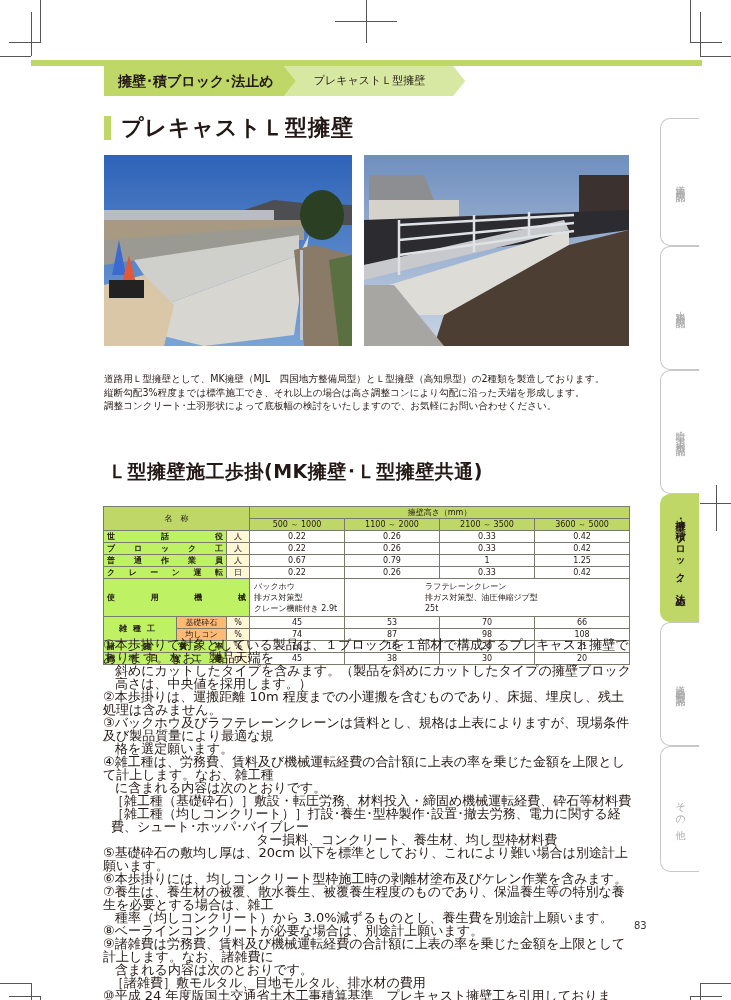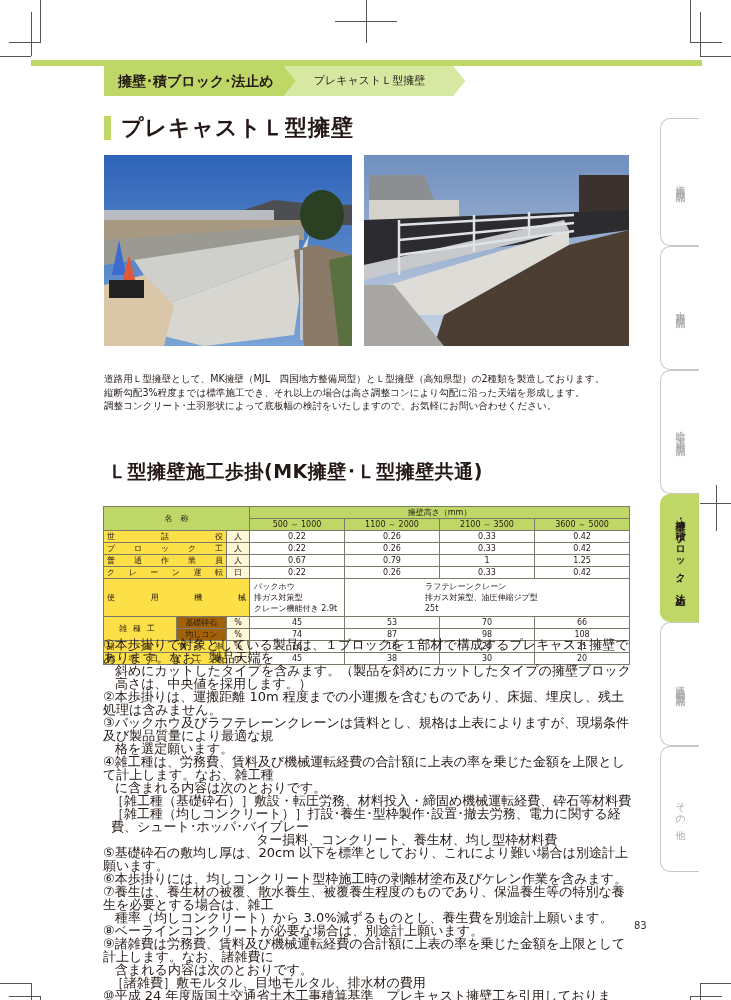--- a/index.html
+++ b/index.html
@@ -15,23 +15,23 @@
   .h1 { position:absolute; left:104px; top:113px; font-size:22px; font-weight:bold; letter-spacing:1px; display:flex; align-items:center; }
   .h1 .bar { display:inline-block; width:7px; height:24px; background:#bed766; margin-right:10px; }
   .photo { position:absolute; top:155px; height:191px; overflow:hidden; }
   .p1 { left:104px; width:248px; }
   .p2 { left:364px; width:265px; }
   .intro { position:absolute; left:104px; top:372px; width:540px; font-size:9.6px; line-height:13.5px; }
   .h2 { position:absolute; left:108px; top:459px; font-size:19px; font-weight:bold; letter-spacing:0.5px; }
   table.spec { position:absolute; left:103px; top:486px; width:526px; border-collapse:collapse; font-size:8px; table-layout:fixed;margin-top:20px; }
   table.spec td { border:1px solid #7a7a6a; padding:0 3px; height:11px; line-height:11px; text-align:center; }
   table.spec .hd { background:#bed766; }
-  table.spec .nm { background:#fde047; text-align:justify; text-align-last:justify; }
+  table.spec .nm { background:#bef264; text-align:justify; text-align-last:justify;font-weight:bold; }
   table.spec .un { background:#fdf7d6; }
-  table.spec .sub { background:#a16207;font-family:Liberation Mono, monospace; }
+  table.spec .sub { background:#fdba74;font-family:Liberation Mono, monospace; }
   table.spec td.mach { text-align:left; line-height:11px; padding:2px 4px; }
   .notes { position:absolute; left:103px; top:638px; width:530px; font-size:13px; line-height:13px; }
   .notes p { margin:0; }
   .notes .ind { padding-left:12px; }
   .notes .ind2 { padding-left:8px; }
   .notes .ind3 { padding-left:153px; }
   .pageno { position:absolute; left:634px; top:920px; font-size:10px; color:#333; }
   .tabs { position:absolute; left:660px; top:118px; width:40px; }
   .tab { position:absolute; left:0; width:38px; border:1px solid #c8c8c8; border-right:none; border-radius:10px 0 0 10px;
          background:#fff; display:flex; justify-content:center; align-items:center; }

